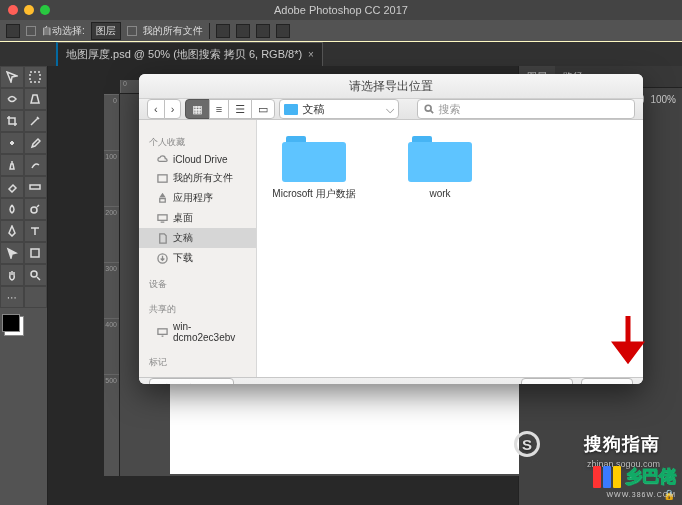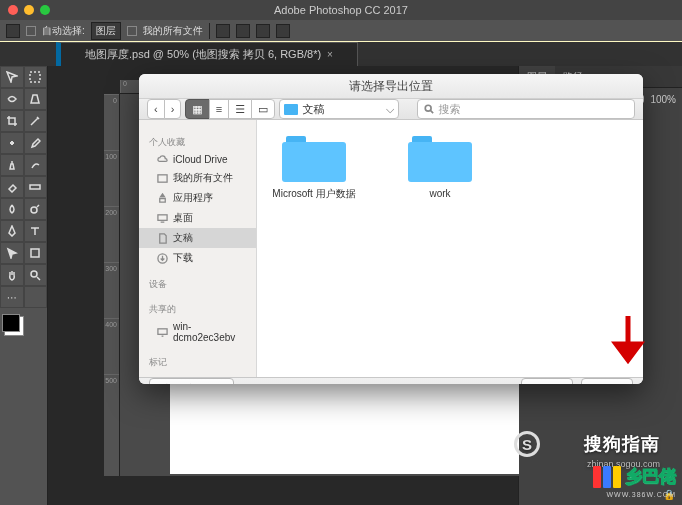--- a/index.html
+++ b/index.html
@@ -14,21 +14,21 @@
 
 
 .optbar { height: 22px; background: #535353; border-bottom: 1px solid #fef9c3; display: flex; align-items: center; padding: 0 6px; color: #ddd; font-size: 10px; gap: 6px; }
 .optbar .sel { background: #3a3a3a; border: 1px solid #222; padding: 1px 4px; font-size: 10px; color: #ddd; }
 .opt-check { width: 10px; height: 10px; border: 1px solid #888; display: inline-block; }
 .opt-icn { width: 14px; height: 14px; background:#3a3a3a; border:1px solid #222; }
 .divider { width:1px; height:16px; background:#222; }
 
 
 .tabbar { height: 24px; background: #323232; display: flex; align-items: flex-end; padding-left: 56px; }
-.doctab { background: #282828; color: #ccc; font-size: 11px; padding: 4px 24px; border-top: 1px solid #555; border-left:5px solid #0369a1; border-right:1px solid #555; display:flex; align-items:center; gap:6px;}
+.doctab { background: #282828; color: #ccc; font-size: 11px; padding: 4px 8px; border-top: 1px solid #555; border-left:2px solid #0369a1; border-right:1px solid #555; display:flex; align-items:center; gap:6px;}
 .doctab .x { color:#aaa; font-size:10px; }
 
 
 .workspace { position: relative; height: 440px; display: flex; }
 .toolcol { width: 48px; background: #535353; border-right:1px solid #222; display:flex; flex-direction:column; }
 .toolgrid { display:grid; grid-template-columns: 1fr 1fr; }
 .tool { height:22px; border:1px solid #444; display:flex; align-items:center; justify-content:center; color:#ddd; font-size:10px; }
 .tool svg { width:12px; height:12px; stroke:#ddd; fill:none; stroke-width:1.5; }
 .swatch { margin-top:4px; padding:2px; }
 .swatch-box { width:18px; height:18px; background:#000; border:1px solid #888; box-shadow: 3px 3px 0 #fff, 3px 3px 0 1px #888; }

